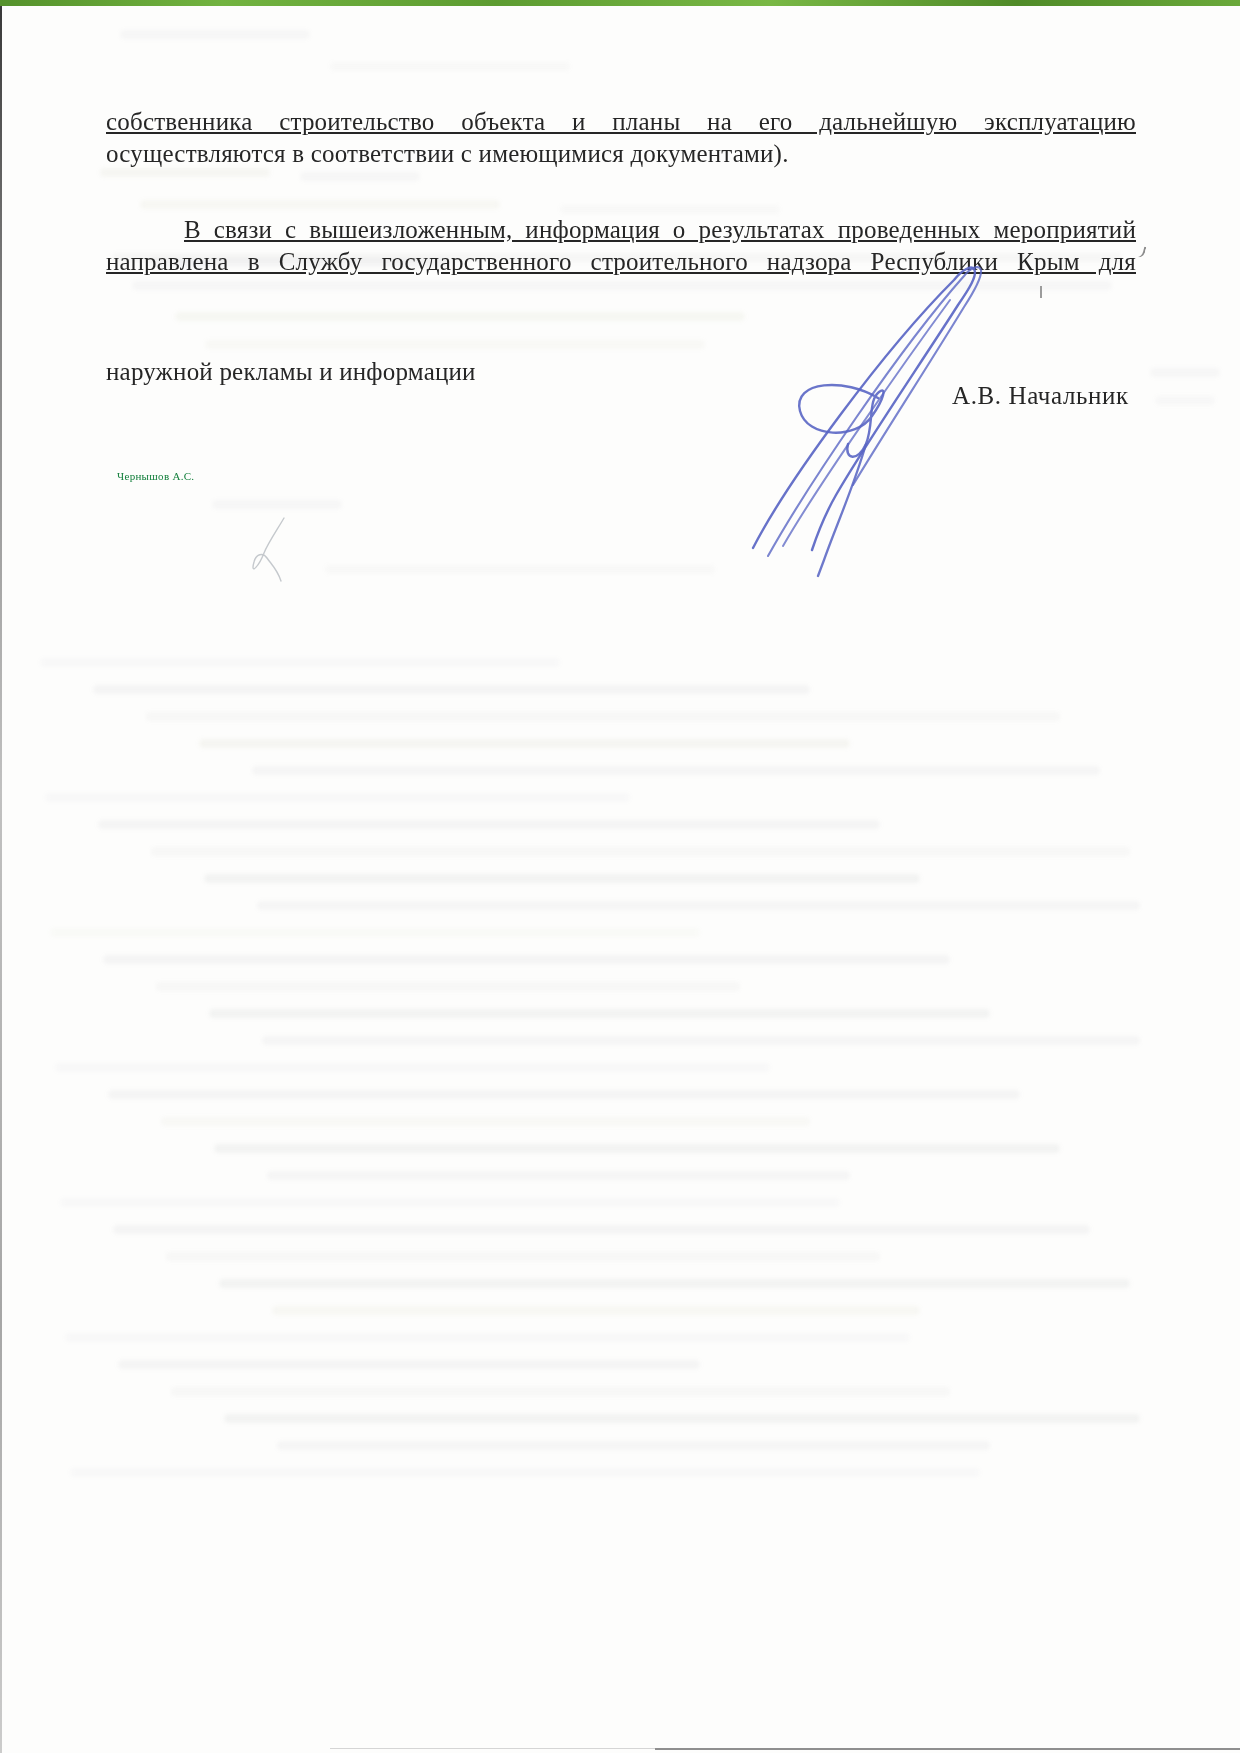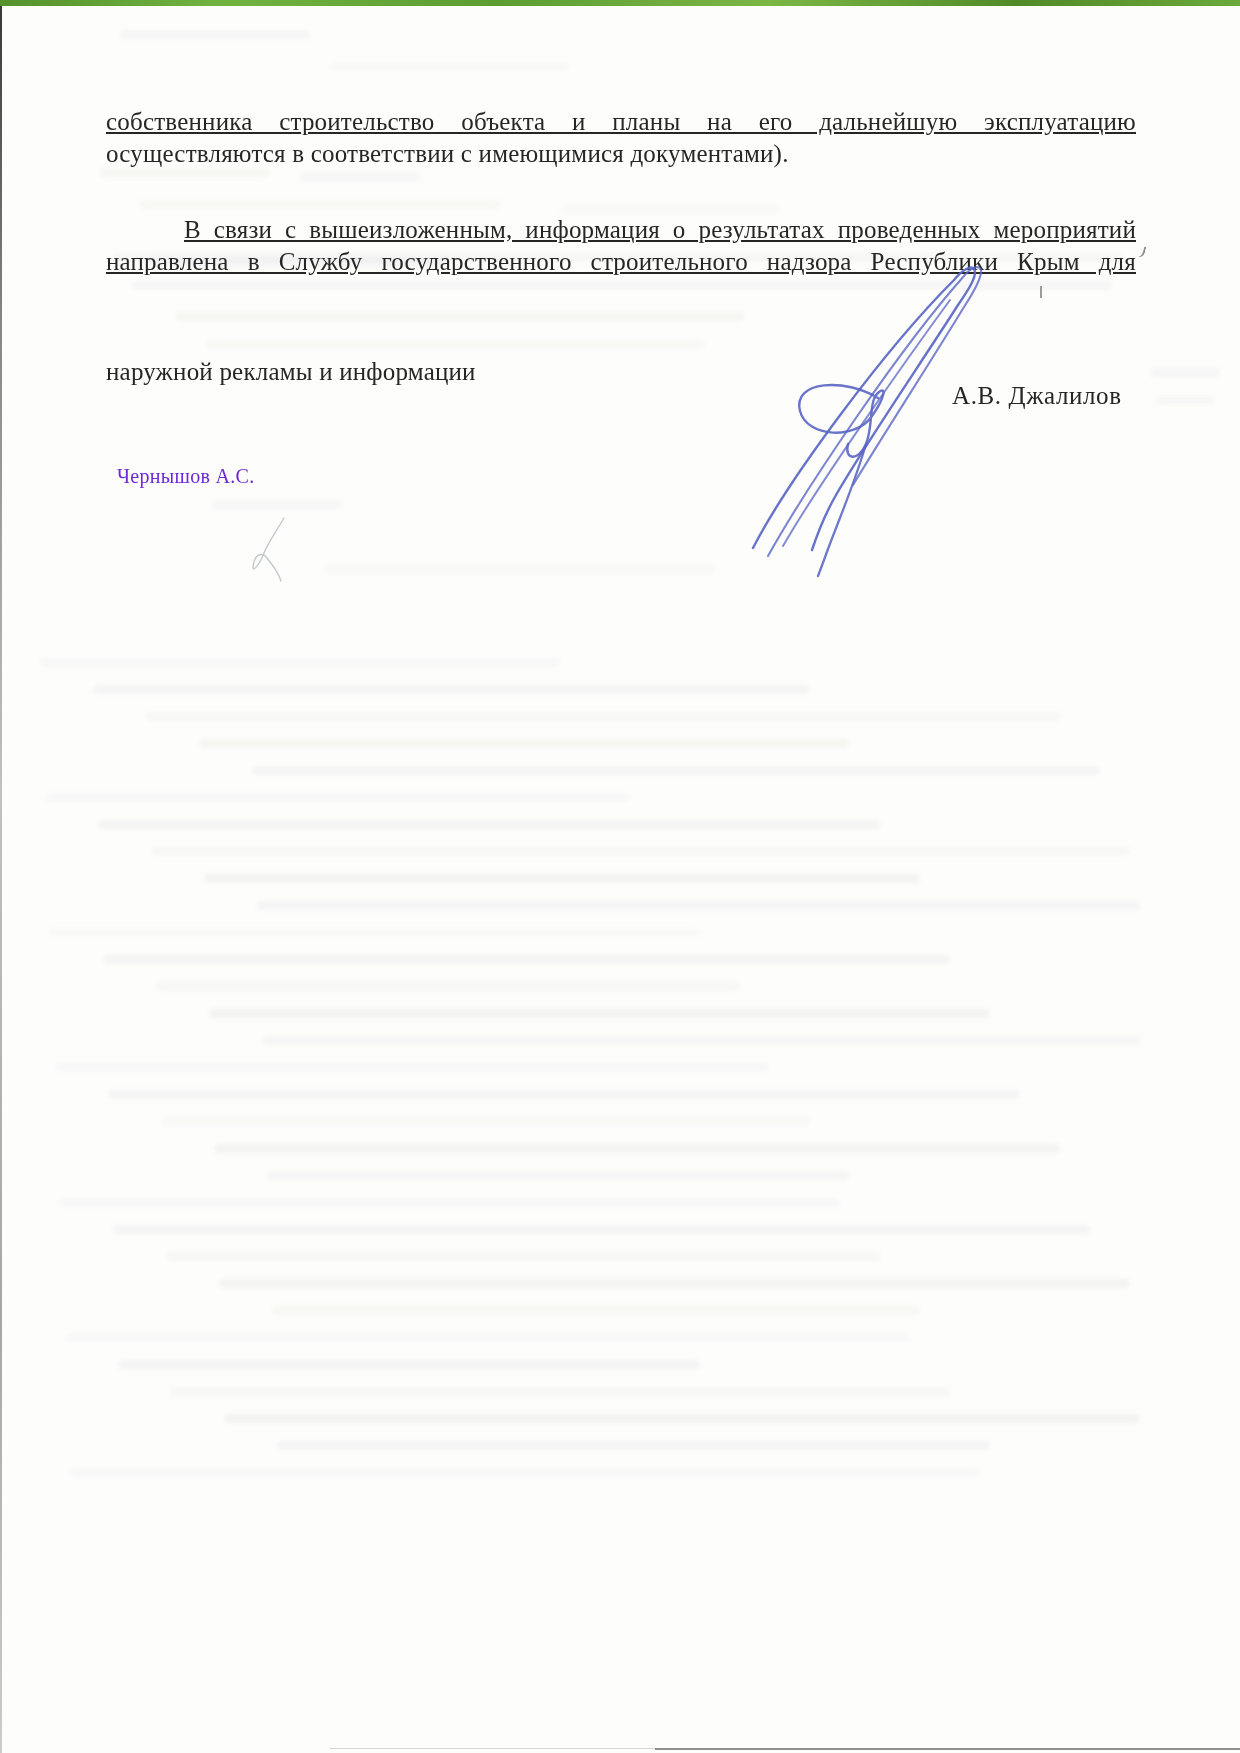--- a/index.html
+++ b/index.html
@@ -47,21 +47,21 @@
   .signoff-title{
     position:absolute;left:106px;top:355px;
     font-size:25px;line-height:33px;letter-spacing:.2px;
   }
   .signer-name{
     position:absolute;left:952px;top:379px;
     font-size:25px;line-height:33px;letter-spacing:.6px;
   }
   .executor{
     position:absolute;left:117px;top:466px;
-    font-size:20px;line-height:20px;color:#6d28d9;letter-spacing:.3px;
+    font-size:11px;line-height:20px;color:#15803d;letter-spacing:.3px;
   }
   
   .stray-comma{
     position:absolute;left:1138px;top:246px;width:5px;height:12px;
     border-right:2px solid #6f6f6f;border-radius:0 0 7px 0;
     transform:rotate(14deg);opacity:.8;
   }
   .stray-bar{
     position:absolute;left:1040px;top:286px;width:2px;height:12px;
     background:#9c9c9c;
@@ -138,21 +138,21 @@
     <div class="bline l-just">собственника строительство объекта и планы на его дальнейшую эксплуатацию</div>
     <div class="bline">осуществляются в соответствии с имеющимися документами).</div>
     <div class="bline l-just indent">В связи с вышеизложенным, информация о результатах проведенных мероприятий</div>
     <div class="bline l-just">направлена в Службу государственного строительного надзора Республики Крым для</div>
   </div>
 
   <div class="signoff-title">
     <div>наружной рекламы и информации</div>
   </div>
 
-  <div class="signer-name">А.В. Джалилов</div>
+  <div class="signer-name">А.В. Начальник</div>
 
   <div class="executor">Чернышов А.С.</div>
 
   <div class="stray-comma"></div>
   <div class="stray-bar"></div>
 
   <svg class="signature-svg" width="310" height="330" viewBox="0 0 310 330" fill="none">
     <g stroke="var(--sig)" stroke-linecap="round" fill="none">
       <path stroke-width="2.4" opacity="0.92" d="M 65 300 C 100 232, 196 102, 266 32 C 274 22, 283 17, 286 21 C 290 27, 281 41, 270 57 C 235 112, 176 198, 148 247 C 140 261, 131 281, 124 302"></path>
       <path stroke-width="2.1" opacity="0.8" d="M 80 308 C 118 240, 212 100, 276 28 C 282 20, 291 16, 293 22 C 294 29, 287 42, 276 59 C 245 110, 192 192, 165 237"></path>

